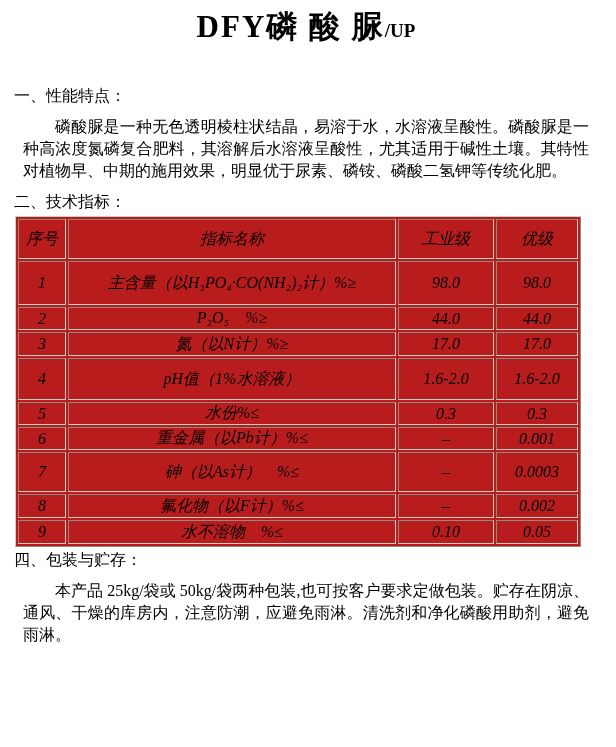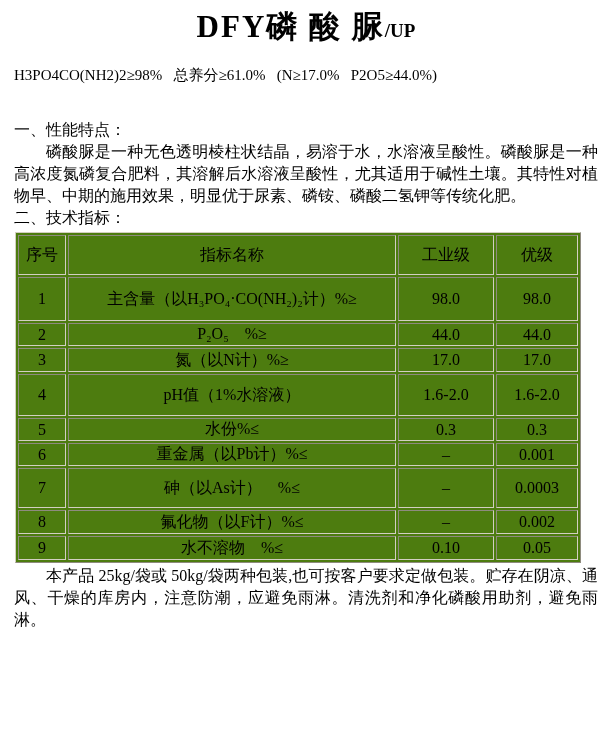--- a/index.html
+++ b/index.html
@@ -33,36 +33,37 @@
   }
 
   .sec-heading {
     font-size: 16px;
     line-height: 22px;
     white-space: pre-wrap;
   }
   .sec-heading.first { margin-top: 35px; }
 
   .para {
-    margin: 0;
+    margin: 9px;
     font-size: 16px;
     line-height: 22px;
     text-indent: 2em;
     text-align: justify;
   }
 
   table.spec-table {
     margin: 3px 0 2px 1px;
     width: 566px;
     border-collapse: separate;
     border-spacing: 2px;
     border: 1px solid;
     border-color: #d2cfc1 #8e8b7e #8e8b7e #d2cfc1; 
-    background: #4d7c0f;
+    background: #b91c1c;
     table-layout: fixed;
+    font-style: italic;
   }
   table.spec-table th, table.spec-table td {
     border: 1px solid;
     border-color: #8e8b7e #d2cfc1 #d2cfc1 #8e8b7e; 
     text-align: center;
     vertical-align: middle;
     font-size: 16px;
     font-weight: normal;
     padding: 0 2px;
     overflow: hidden;
@@ -80,21 +81,20 @@
   tr.h-42 { height: 42px; }
   tr.h-22 { height: 22px; }
 </style>
 </head>
 <body>
 
 <div class="page">
 
   <h1 class="title"><span>DFY磷 酸 脲</span><span class="title-suffix">/UP</span></h1>
 
-  <div class="formula">H3PO4CO(NH2)2≥98%   总养分≥61.0%   (N≥17.0%   P2O5≥44.0%)</div>
 
   <div class="sec-heading first">一、性能特点：</div>
   <p class="para">磷酸脲是一种无色透明棱柱状结晶，易溶于水，水溶液呈酸性。磷酸脲是一种高浓度氮磷复合肥料，其溶解后水溶液呈酸性，尤其适用于碱性土壤。其特性对植物早、中期的施用效果，明显优于尿素、磷铵、磷酸二氢钾等传统化肥。</p>
 
   <div class="sec-heading">二、技术指标：</div>
 
   <table class="spec-table">
     <colgroup>
       <col class="c-idx">
         <col class="c-name">
@@ -159,15 +159,16 @@
       <tr class="h-24">
         <td>9</td>
         <td>水不溶物　%≤</td>
         <td>0.10</td>
         <td>0.05</td>
       </tr>
     </tbody>
   </table>
 
 
+  <div class="sec-heading">四、包装与贮存：</div>
   <p class="para">本产品 25kg/袋或 50kg/袋两种包装,也可按客户要求定做包装。贮存在阴凉、通风、干燥的库房内，注意防潮，应避免雨淋。清洗剂和净化磷酸用助剂，避免雨淋。</p>
 
 </div>
 
 </body></html>

